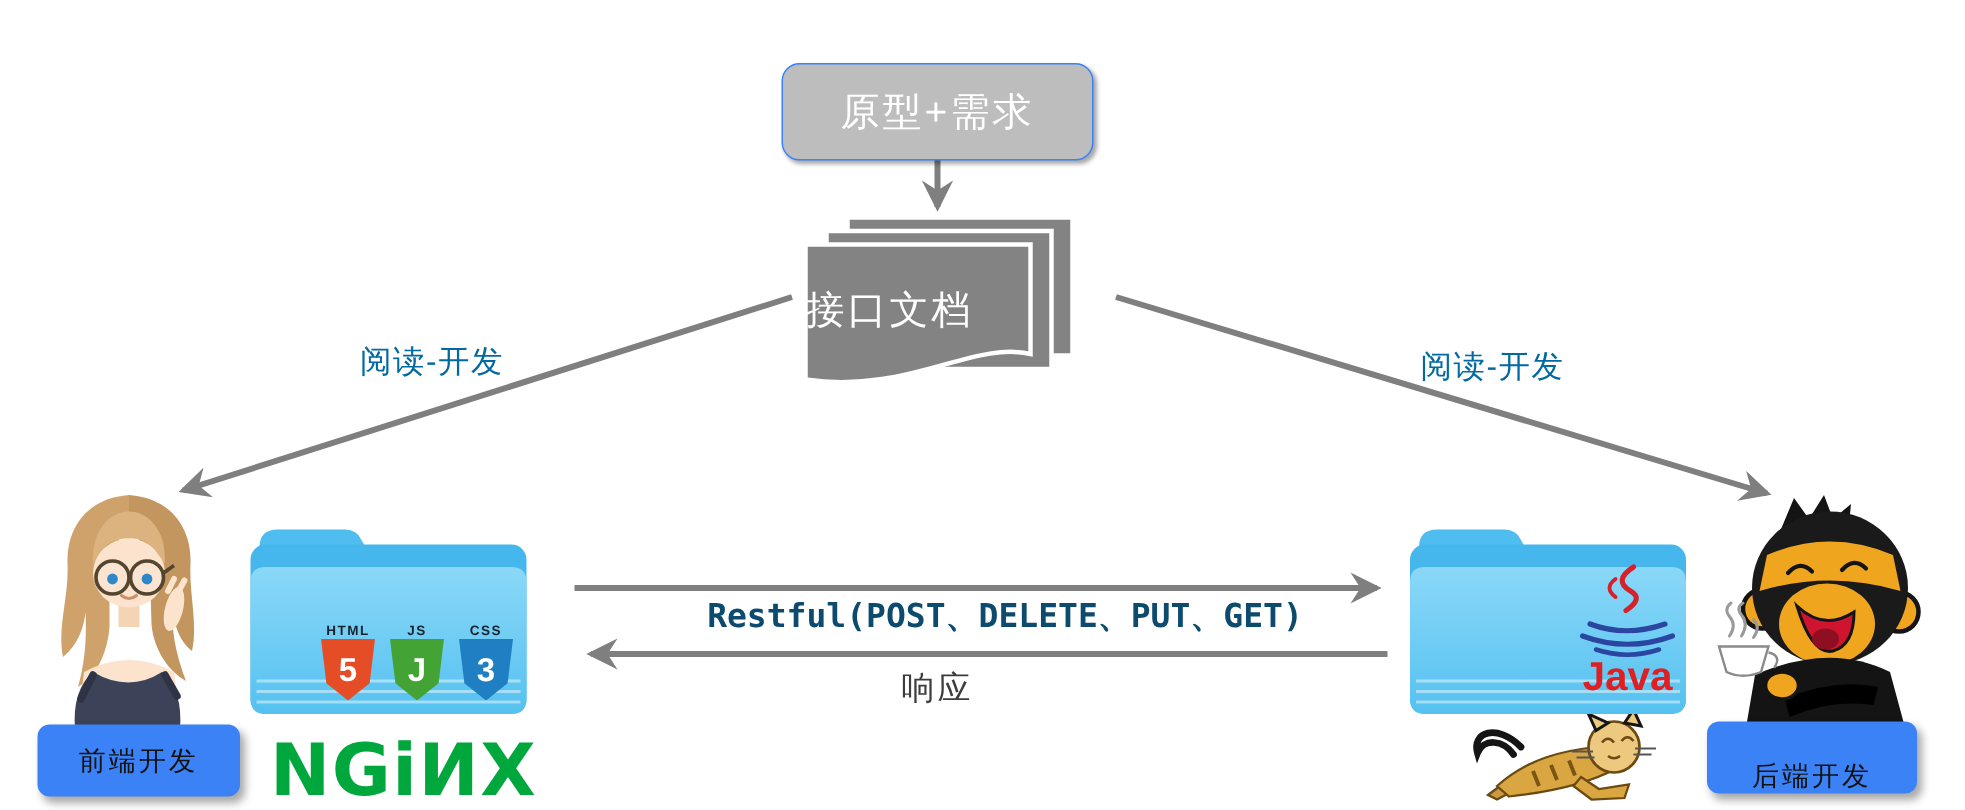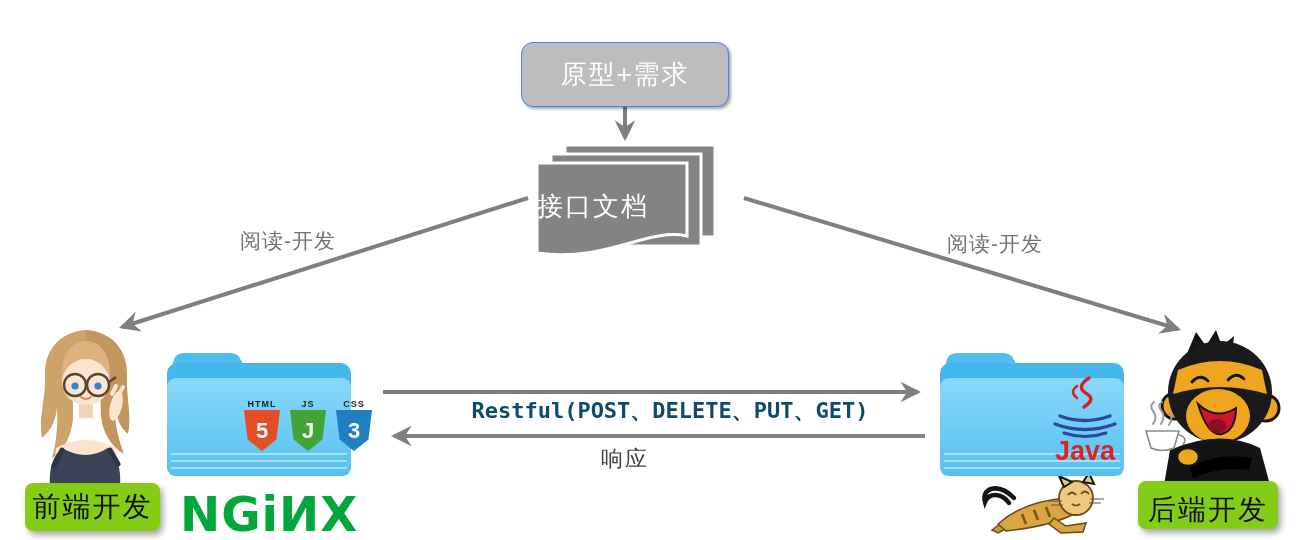--- a/index.html
+++ b/index.html
@@ -9,40 +9,40 @@
   svg{display:block;}
   
   .top-box{left:521px;top:4px;width:206px;height:63px;background:#bdbdbd;
            border:1px solid #3b82f6;border-radius:12px;box-shadow:2px 2px 3px rgba(0,0,0,.35);
            display:flex;align-items:center;justify-content:center;
            color:#fff;font-size:26px;font-weight:400;letter-spacing:2px;margin-top:38px;}
   
   .doc-label{left:537px;top:189px;width:150px;text-align:left;color:#fff;
              font-size:26px;font-weight:500;letter-spacing:2px;}
   
-  .flow-label{color:#737373;font-size:21px;letter-spacing:1px;}
+  .flow-label{color:#0369a1;font-size:21px;letter-spacing:1px;}
   .flow-left{left:213px;top:227px;width:150px;text-align:center;}
   .flow-right{left:920px;top:230px;width:150px;text-align:center;}
   .mid-label{color:#3d3d3d;font-size:22px;letter-spacing:2px;text-align:center;}
   .req{left:545px;top:354px;width:160px;}
   .resp{left:545px;top:444px;width:160px;}
   .restful{left:390px;top:396px;width:560px;text-align:center;color:#0c4a6e;
            font-family:"DejaVu Sans Mono",monospace;font-weight:bold;font-size:22px;}
   
-  .role{background:#84cc16;border-radius:8px;box-shadow:3px 4px 6px rgba(0,0,0,.35);
+  .role{background:#3b82f6;border-radius:8px;box-shadow:3px 4px 6px rgba(0,0,0,.35);
         display:flex;align-items:center;justify-content:center;color:#111;
-        font-size:28px;letter-spacing:2px;}
+        font-size:18px;letter-spacing:2px;}
   .role-front{left:25px;top:483px;width:135px;height:48px;}
   .role-back{left:1138px;top:481px;width:140px;height:48px;align-items:flex-end;}
   
   .folder{width:192px;height:142px;}
   .folder-front{left:163px;top:338px;}
   .folder-back{left:936px;top:338px;}
   
-  .badges{position:absolute;left:50px;top:60px;display:flex;gap:8px;margin-left:30px;}
+  .badges{position:absolute;left:50px;top:76px;display:flex;gap:8px;}
   .badge{width:38px;display:flex;flex-direction:column;align-items:center;}
   .badge .tag{font-size:9px;font-weight:bold;color:#16222e;letter-spacing:1px;line-height:12px;}
   .badge .shield{width:36px;height:41px;display:flex;align-items:center;justify-content:center;
         clip-path:polygon(0 0,100% 0,90% 72%,50% 100%,10% 72%);
         color:#fff;font-weight:bold;font-size:22px;}
   .shield.html5{background:#e44d26;} .shield.js{background:#44a335;} .shield.css3{background:#1f7fc2;}
   
   .nginx{left:180px;top:486px;width:175px;text-align:right;color:#00a73c;
          font-size:48px;font-weight:bold;letter-spacing:1px;font-family:"DejaVu Sans",sans-serif;}
   .avatar-girl{left:28px;top:326px;width:115px;height:160px;}

